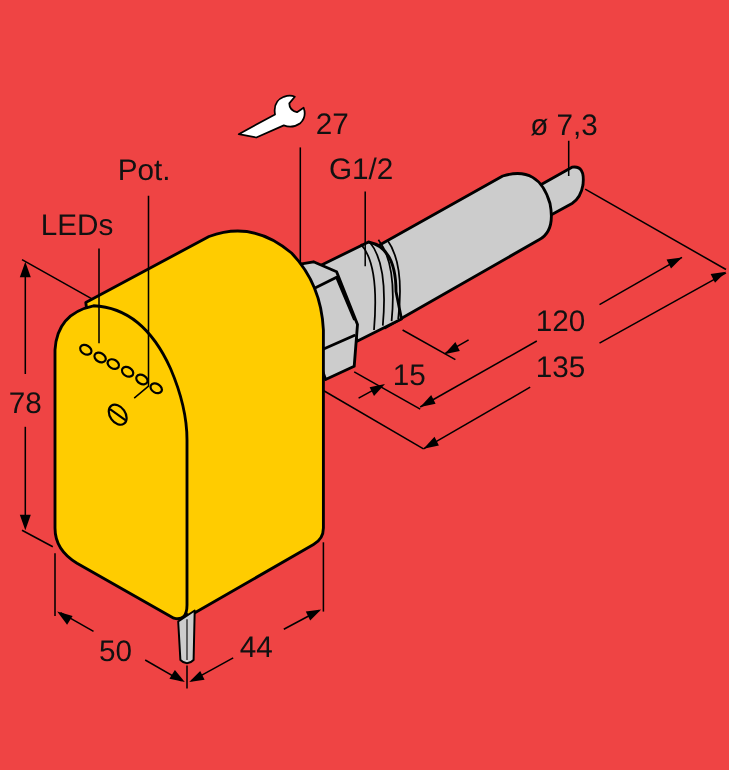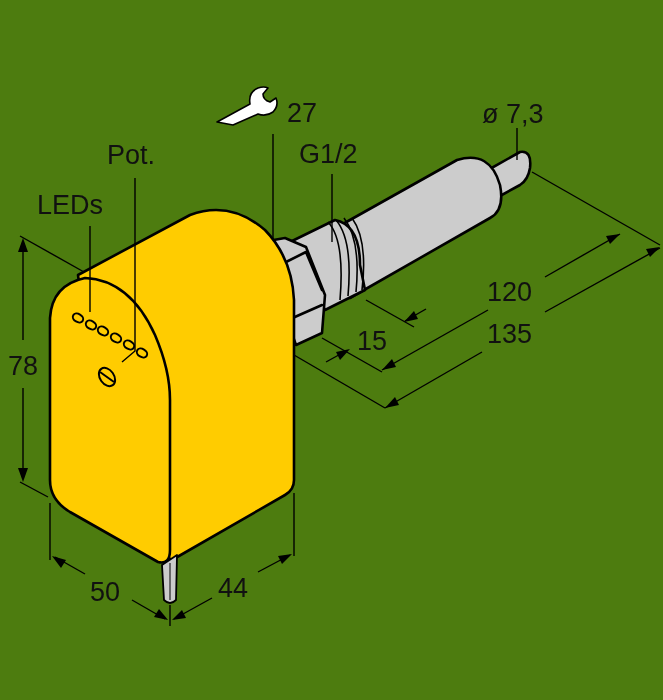--- a/index.html
+++ b/index.html
@@ -1,16 +1,16 @@
 <!DOCTYPE html>
 <html><head>
 <meta charset="utf-8">
 <style>
   html, body { margin: 0; padding: 0; background: #ffffff; }
-  #stage { position: relative; width: 663px; height: 700px; overflow: hidden; background: #4d7c0f; }
+  #stage { position: relative; width: 663px; height: 700px; overflow: hidden; background: #ef4444; }
   svg { position: absolute; left: 0; top: 0; }
   .lbl { font-family: "Liberation Sans", "DejaVu Sans", sans-serif; font-size: 27px; fill: #111111; }
   .dim { stroke: #000; stroke-width: 1.4; fill: none; }
   .out { stroke: #000; stroke-width: 2.6; stroke-linejoin: round; stroke-linecap: round; }
   .thin { stroke: #000; stroke-width: 1.6; fill: none; }
 </style>
 </head>
 <body>
 
 <div id="stage">

